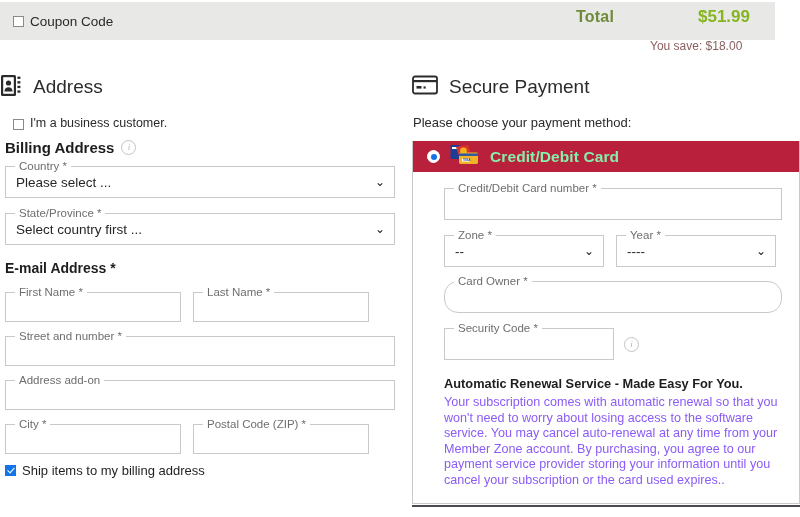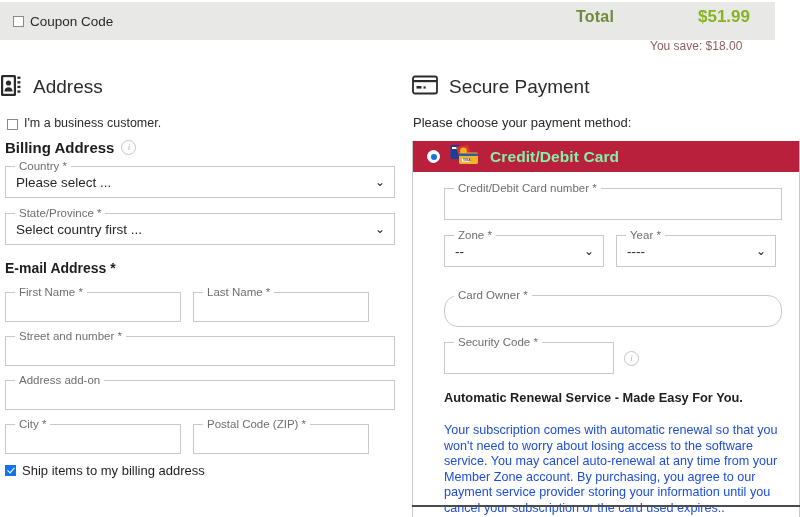--- a/index.html
+++ b/index.html
@@ -103,21 +103,21 @@
     color: #2b2b2b;
   }
   .icon-addrbook { flex: 0 0 auto; }
   .icon-card { flex: 0 0 auto; }
 
   
   .biz-row {
     display: flex;
     align-items: flex-end;
     gap: 6px;
-    margin: 14px 0 0 7px;
+    margin: 14px 0 0 13px;
   }
   .biz-row span { font-size: 12.5px; color: #2a2a2a; }
 
   .sub-head {
     display: flex;
     align-items: center;
     gap: 7px;
     margin: 9px 0 0 5px;
     font-size: 15px;
     font-weight: bold;
@@ -236,24 +236,24 @@
 
   .pay-body { padding: 16px 17px 14px 31px; }
 
   .renew-title {
     margin-top: 16px;
     font-size: 12.8px;
     font-weight: bold;
     color: #1d1d1d;
   }
   .renew-body {
-    margin-top: 18px;
+    margin-top: 4px;
     font-size: 12.6px;
     line-height: 15.6px;
-    color: #1d4ed8;
+    color: #8b5cf6;
     width: 345px;
   }
   .bottom-rule {
     position: absolute;
     left: 412px; top: 505px;
     width: 388px;
     height: 2px;
     background: #4a4a52;
   }
 </style>
@@ -395,21 +395,21 @@
           <span class="val">--</span>
           <span class="chev">⌄</span>
         </div>
         <div class="field tall" style="width:160px;">
           <span class="lbl">Year *</span>
           <span class="val">----</span>
           <span class="chev">⌄</span>
         </div>
       </div>
 
-      <div class="field tall" style="margin-top:28px;border-radius:14px;">
+      <div class="field tall" style="margin-top:14px;border-radius:14px;">
         <span class="lbl">Card Owner *</span>
       </div>
 
       <div style="display:flex; align-items:center; gap:10px; margin-top:15px;">
         <div class="field tall" style="width:170px;">
           <span class="lbl">Security Code *</span>
         </div>
         <span class="info-i">i</span>
       </div>
 

